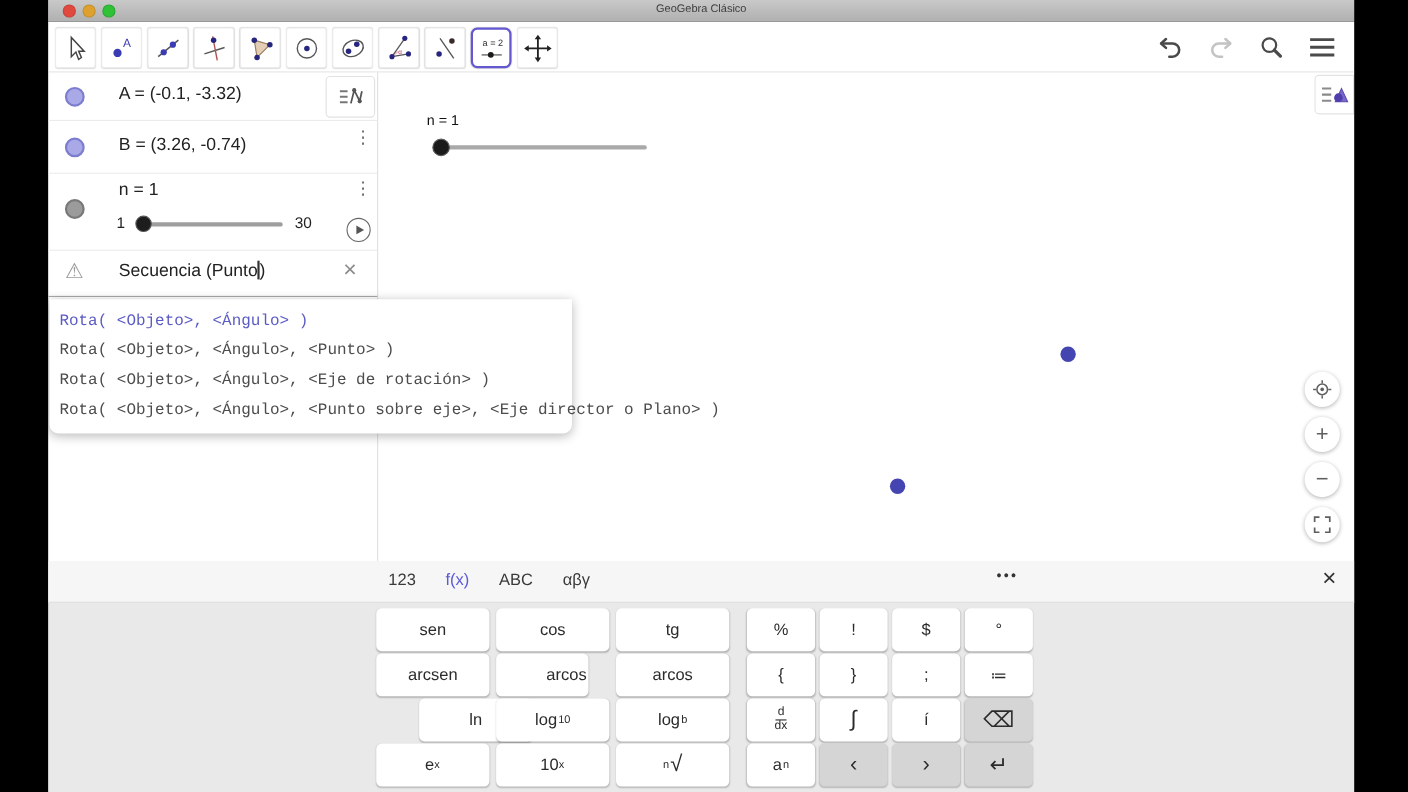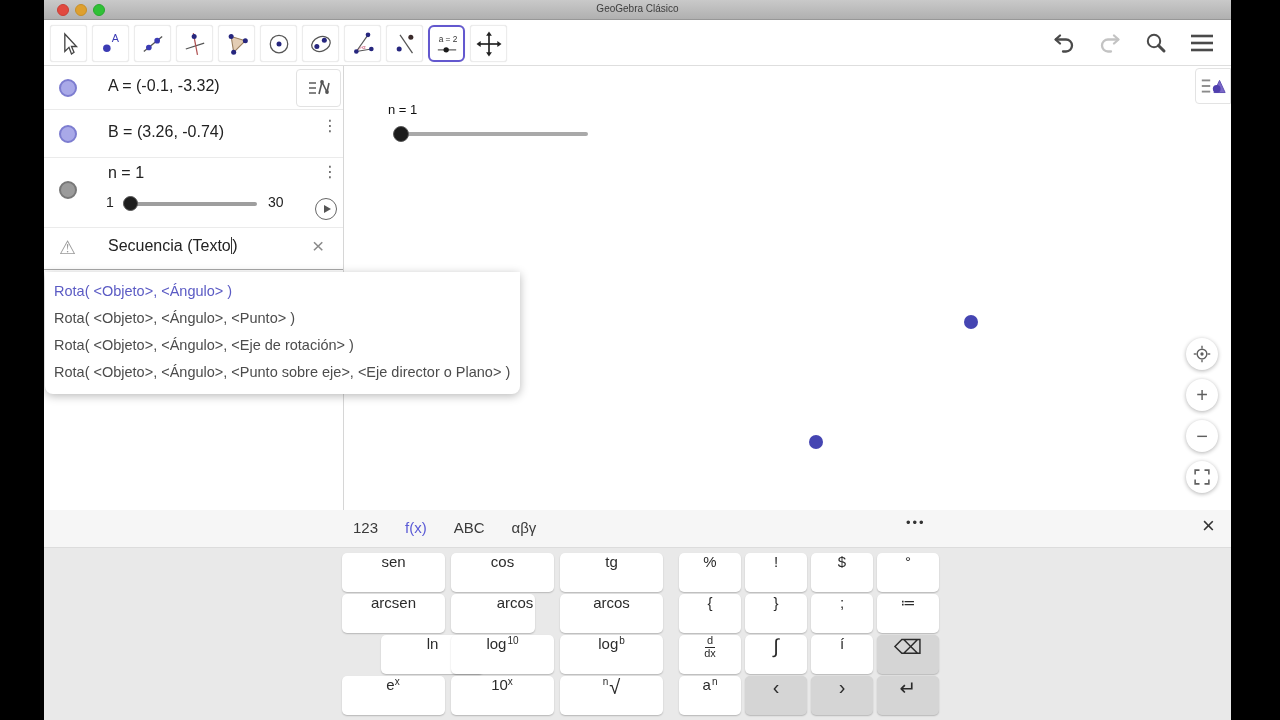--- a/index.html
+++ b/index.html
@@ -53,21 +53,21 @@
 
   
   .dropdown{position:absolute;left:1px;top:272px;width:475px;background:#fff;
     border-radius:0 0 8px 8px;box-shadow:0 2px 10px rgba(0,0,0,.28);padding:6px 0 8px 0;z-index:30;}
   .dd-item{position:relative;height:27px;line-height:27px;padding-left:9px;font-size:14.5px;
     color:#4c4c4c;white-space:nowrap;}
   .dd-item.first{color:#5b5bc4;}
   .ghost-box{position:absolute;left:104px;top:2px;width:185px;height:22px;
     background:rgba(205,207,244,.6);}
   .ghost-text{position:absolute;left:92px;top:0;font-size:14px;color:#b2b5de;line-height:22px;}
-  .dd-item .txt{position:relative;}
+  .dd-item .txt{position:relative;font-family:Liberation Mono, monospace;}
 
   
   .graphics{position:absolute;left:300px;top:66px;width:887px;height:444px;background:#fff;overflow:hidden;}
   .g-slider-label{position:absolute;left:44px;top:36px;font-size:13px;color:#111;}
   .g-track{position:absolute;left:56px;top:66px;width:188px;height:4px;background:#a9a9a9;border-radius:2px;}
   .g-knob{position:absolute;left:49px;top:60px;width:16px;height:16px;border-radius:50%;
     background:#1b1b1b;border:1px solid #5a5a5a;}
   .g-point{position:absolute;width:14px;height:14px;border-radius:50%;}
   .g-stylebar{position:absolute;left:851px;top:2px;width:36px;height:36px;background:#fff;
     border:1px solid #e3e3e3;border-radius:4px 0 0 4px;display:flex;align-items:center;justify-content:center;padding:0;}
@@ -79,21 +79,21 @@
   .keyboard{position:absolute;left:0;top:510px;width:100%;height:210px;background:#e9e9e9;}
   .kb-tabbar{position:absolute;left:0;top:0;width:100%;height:38px;background:#f6f6f6;
     border-bottom:1px solid #dcdcdc;}
   .kb-tabs{position:absolute;left:309px;top:9px;display:flex;gap:27px;}
   .kb-tab{font-size:15px;color:#3a3a3a;}
   .kb-tab.active{color:#5b5bd6;}
   .kb-more{position:absolute;left:862px;top:5px;font-size:13px;letter-spacing:2px;color:#333;
     background:none;border:none;padding:0;}
   .kb-close{position:absolute;left:1158px;top:3px;font-size:22px;color:#333;background:none;border:none;padding:0;}
   .kb-key{position:absolute;height:39px;background:#fff;border-radius:5px;
-    box-shadow:0 1px 1.5px rgba(0,0,0,.22);display:flex;justify-content:center;
+    box-shadow:0 1px 1.5px rgba(0,0,0,.22);display:flex;align-items:center;justify-content:center;
     font-size:15px;color:#2b2b2b;}
   .kb-key.gray{background:#d5d5d5;}
   .kb-key sub{font-size:10px;margin-left:1px;}
   .kb-key sup{font-size:10px;margin-right:1px;}
   .kb-key .big{font-size:20px;}
   .frac{display:inline-flex;flex-direction:column;align-items:center;line-height:1.05;font-size:11px;}
   .fnum{border-bottom:1px solid #2b2b2b;padding:0 2px;}
 
   .blackbar{position:absolute;top:0;height:720px;background:#000;}
 </style>
@@ -252,21 +252,21 @@
         <div class="mini-slider-track"></div>
         <div class="mini-knob"></div>
         <span class="alg-text" style="left:224px;top:36px;font-size:14px">30</span>
         <button class="kebab" style="top:6px">⋮</button>
         <button class="play-btn">
             <span class="play-tri"></span>
           </button>
       </div>
       <div class="alg-row" style="height:42px;border-bottom:1px solid #a9a9a9">
         <span class="warn">⚠</span>
-        <span class="alg-text" style="top:9px"><span>Secuencia (Texto</span><span class="caret"></span><span>)</span></span>
+        <span class="alg-text" style="top:9px"><span>Secuencia (Punto</span><span class="caret"></span><span>)</span></span>
         <button class="input-x">×</button>
       </div>
     </div>
 
     <div class="dropdown">
       <div class="dd-item first">
         <span class="txt">Rota( &lt;Objeto&gt;, &lt;Ángulo&gt; )</span>
       </div>
       <div class="dd-item"><span class="txt">Rota( &lt;Objeto&gt;, &lt;Ángulo&gt;, &lt;Punto&gt; )</span></div>
       <div class="dd-item"><span class="txt">Rota( &lt;Objeto&gt;, &lt;Ángulo&gt;, &lt;Eje de rotación&gt; )</span></div>

